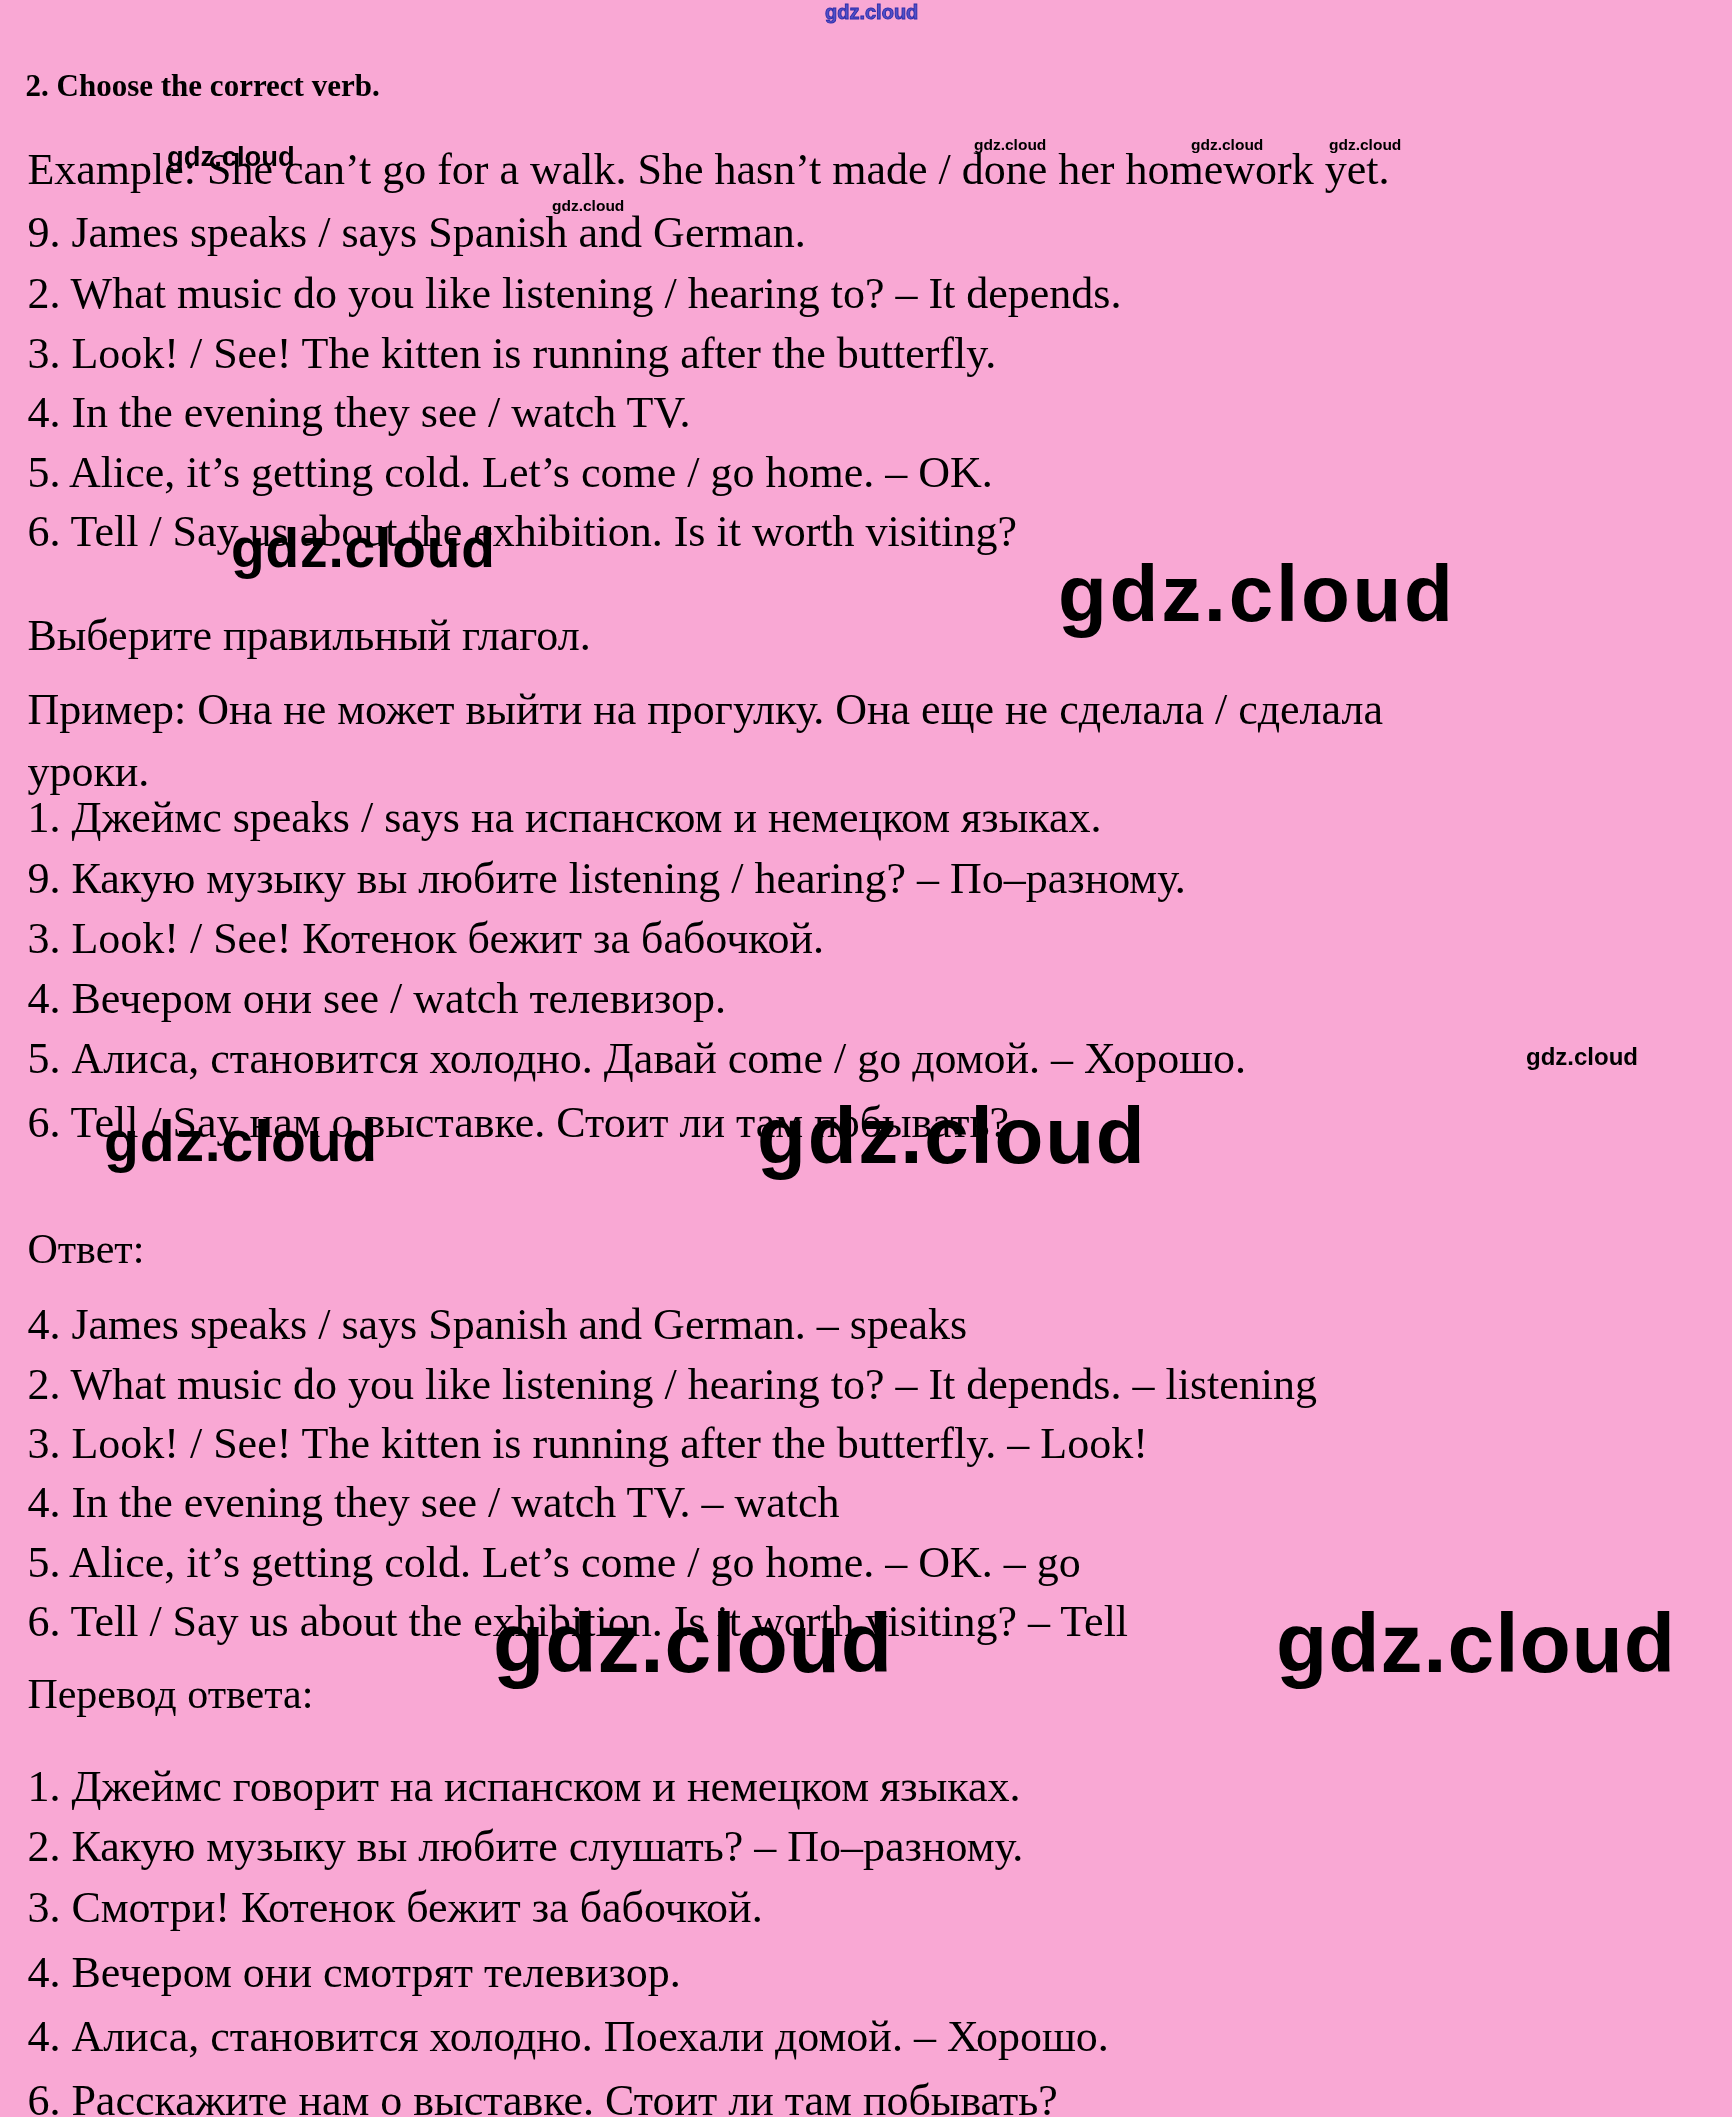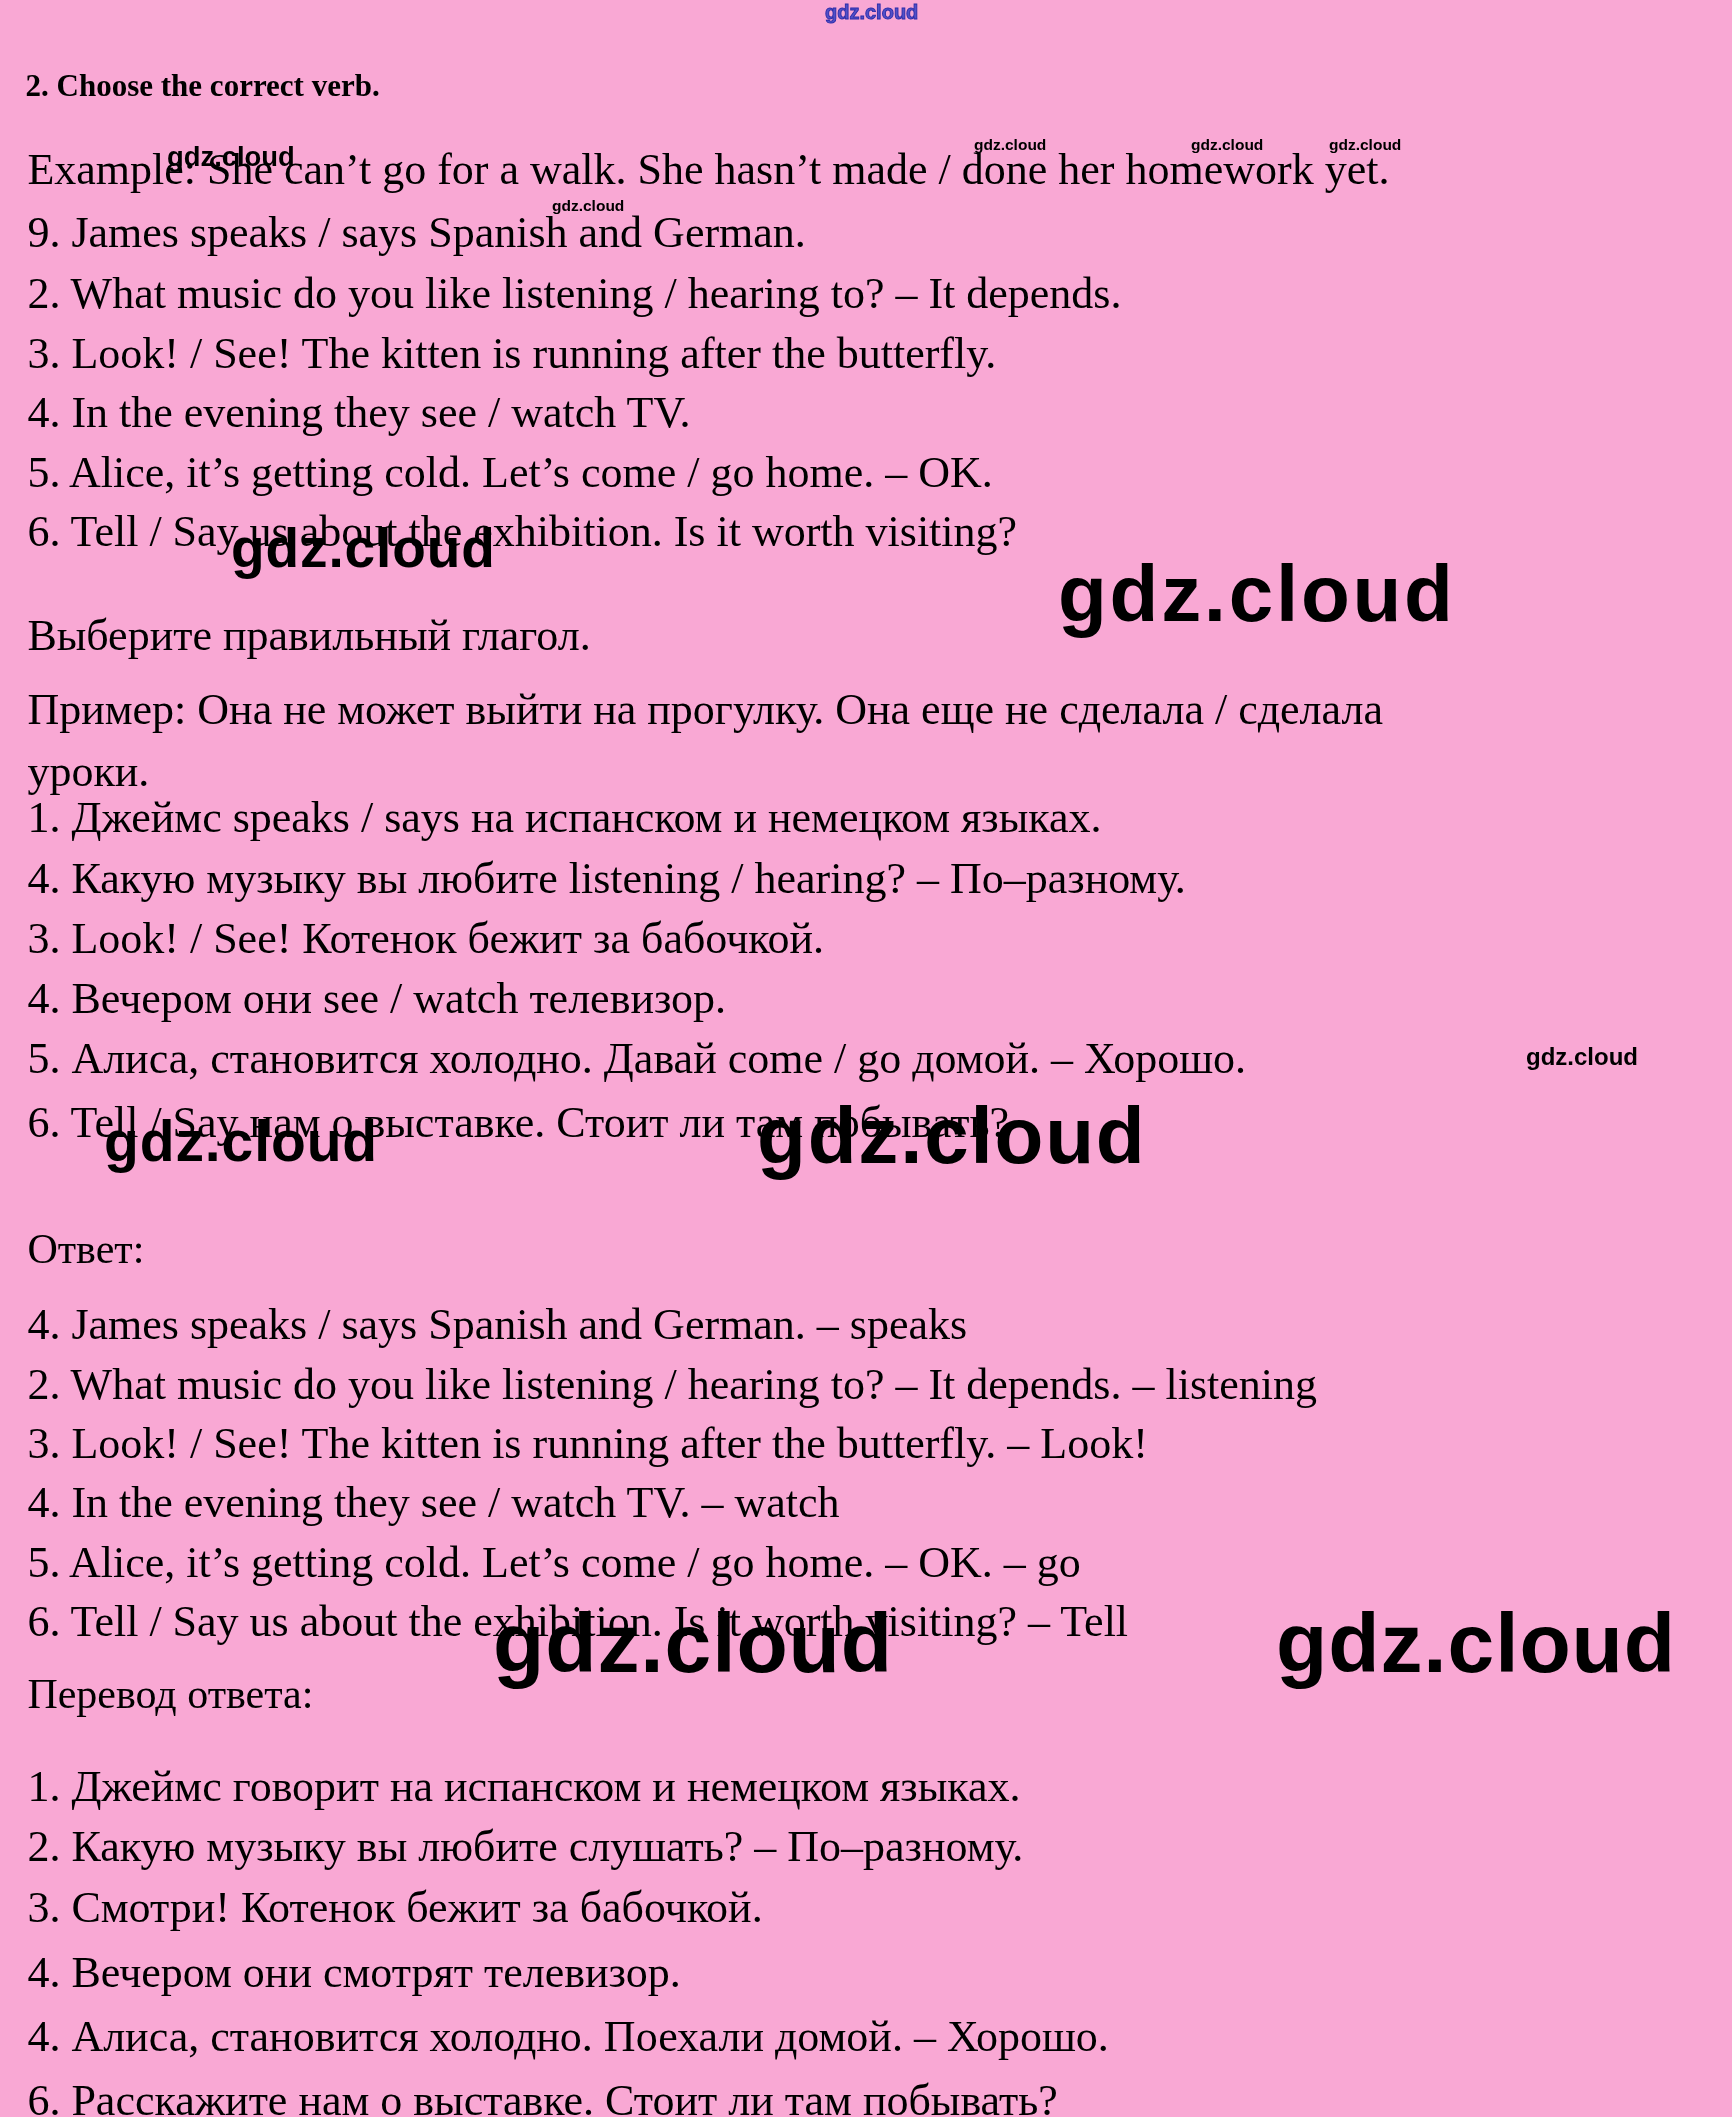--- a/index.html
+++ b/index.html
@@ -80,21 +80,21 @@
   <p class="line" style="top:164px">9. James speaks / says Spanish and German.</p>
   <p class="line" style="top:225px">2. What music do you like listening / hearing to? – It depends.</p>
   <p class="line" style="top:285px">3. Look! / See! The kitten is running after the butterfly.</p>
   <p class="line" style="top:344px">4. In the evening they see / watch TV.</p>
   <p class="line" style="top:404px">5. Alice, it’s getting cold. Let’s come / go home. – OK.</p>
   <p class="line" style="top:463px">6. Tell / Say us about the exhibition. Is it worth visiting?</p>
 
   <p class="line wrapline" style="top:635px">Пример: Она не может выйти на прогулку. Она еще не сделала / сделала уроки.</p>
   <p class="line" style="top:567px">Выберите правильный глагол.</p>
   <p class="line" style="top:749px">1. Джеймс speaks / says на испанском и немецком языках.</p>
-  <p class="line" style="top:810px">4. Какую музыку вы любите listening / hearing? – По–разному.</p>
+  <p class="line" style="top:810px">9. Какую музыку вы любите listening / hearing? – По–разному.</p>
   <p class="line" style="top:870px">3. Look! / See! Котенок бежит за бабочкой.</p>
   <p class="line" style="top:930px">4. Вечером они see / watch телевизор.</p>
   <p class="line" style="top:990px">5. Алиса, становится холодно. Давай come / go домой. – Хорошо.</p>
   <p class="line" style="top:1054px">6. Tell / Say нам о выставке. Стоит ли там побывать?</p>
 
   <p class="line label" style="top:1183px">Ответ:</p>
   <p class="line" style="top:1256px">4. James speaks / says Spanish and German. – speaks</p>
   <p class="line" style="top:1316px">2. What music do you like listening / hearing to? – It depends. – listening</p>
   <p class="line" style="top:1375px">3. Look! / See! The kitten is running after the butterfly. – Look!</p>
   <p class="line" style="top:1434px">4. In the evening they see / watch TV. – watch</p>

